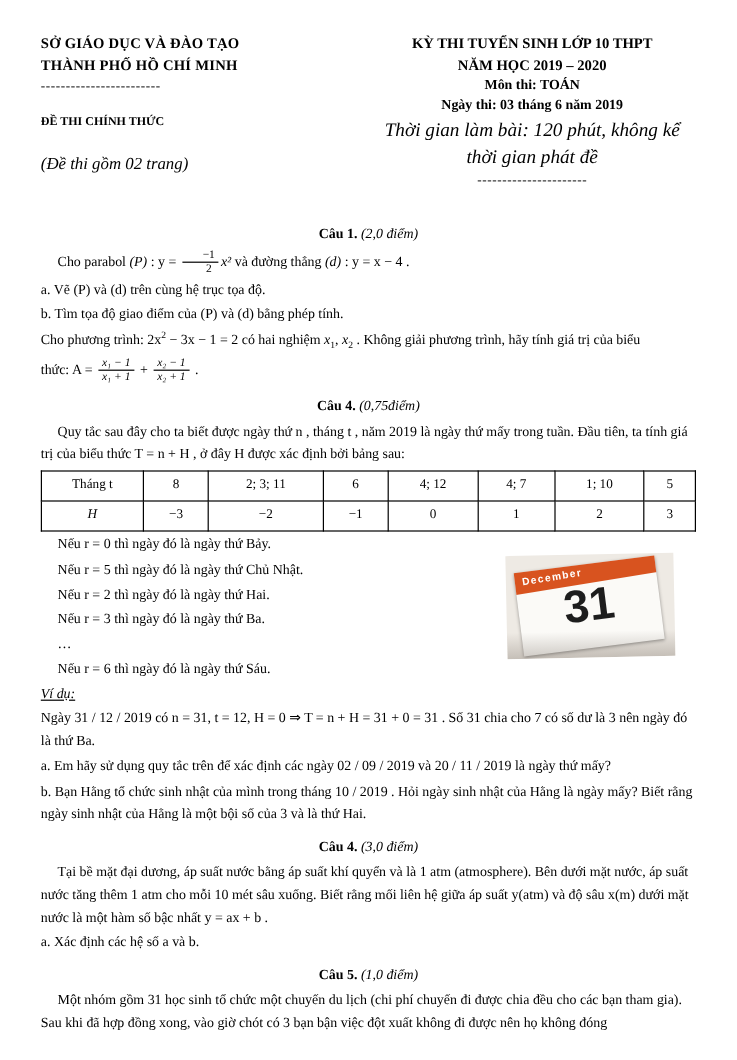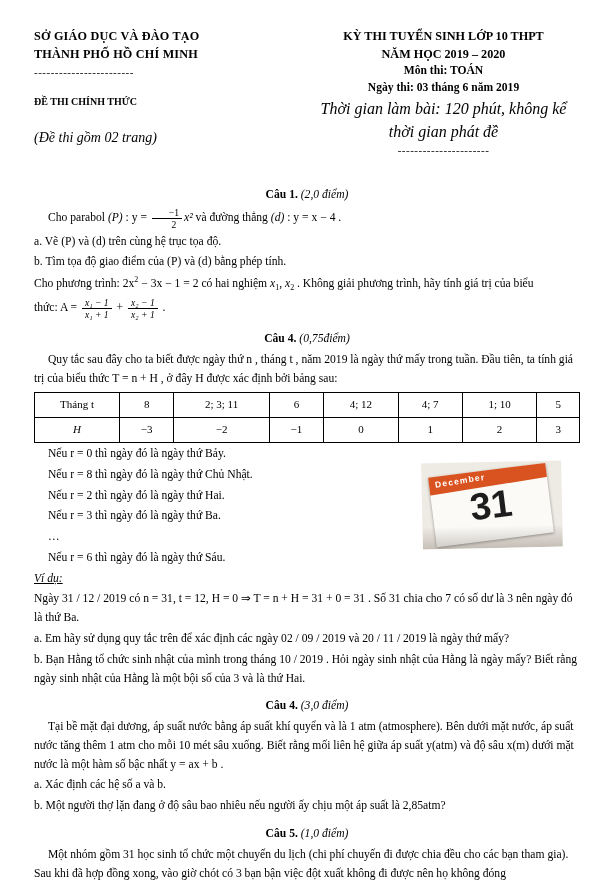--- a/index.html
+++ b/index.html
@@ -302,38 +302,37 @@
           <td>1</td>
           <td>2</td>
           <td>3</td>
         </tr>
       </tbody>
         </table>
     </div>
 
     <div class="indent2">
       <div class="p">Nếu r = 0 thì ngày đó là ngày thứ Bảy.</div>
-      <div class="p">Nếu r = 8 thì ngày đó là ngày thứ Chủ Nhật.</div>
+      <div class="p">Nếu r = 5 thì ngày đó là ngày thứ Chủ Nhật.</div>
       <div class="p">Nếu r = 2 thì ngày đó là ngày thứ Hai.</div>
       <div class="p">Nếu r = 3 thì ngày đó là ngày thứ Ba.</div>
       <div class="p">…</div>
       <div class="p">Nếu r = 6 thì ngày đó là ngày thứ Sáu.</div>
     </div>
     <div class="p underline-it">Ví dụ:</div>
     <div class="p">Ngày 31 / 12 / 2019 có  n = 31, t = 12, H = 0 ⇒ T = n + H = 31 + 0 = 31 . Số 31 chia cho 7 có số dư là 3 nên ngày đó là thứ Ba.</div>
     <div class="p">a. Em hãy sử dụng quy tắc trên để xác định các ngày 02 / 09 / 2019 và 20 / 11 / 2019 là ngày thứ mấy?</div>
     <div class="p">b. Bạn Hằng tổ chức sinh nhật của mình trong tháng 10 / 2019 . Hỏi ngày sinh nhật của Hằng là ngày mấy? Biết rằng ngày sinh nhật của Hằng là một bội số của 3 và là thứ Hai.</div>
 
     <div class="q-head">
       <span>Câu 4.</span>
       <span class="pts">(3,0 điểm)</span>
     </div>
     <div class="p indent">Tại bề mặt đại dương, áp suất nước bằng áp suất khí quyển và là 1 atm (atmosphere). Bên dưới mặt nước, áp suất nước tăng thêm 1 atm cho mỗi 10 mét sâu xuống. Biết rằng mối liên hệ giữa áp suất y(atm) và độ sâu x(m) dưới mặt nước là một hàm số bậc nhất y = ax + b .</div>
     <div class="p">a. Xác định các hệ số a và b.</div>
-    <div class="p">b. Một người thợ lặn đang ở độ sâu bao nhiêu nếu người ấy chịu một áp suất là 2,85atm?</div>
 
     <div class="q-head">
       <span>Câu 5.</span>
       <span class="pts">(1,0 điểm)</span>
     </div>
     <div class="p indent">Một nhóm gồm 31 học sinh tổ chức một chuyến du lịch (chi phí chuyến đi được chia đều cho các bạn tham gia). Sau khi đã hợp đồng xong, vào giờ chót có 3 bạn bận việc đột xuất không đi được nên họ không đóng</div>
   </div>
 
   <div class="calendar-block">
     <div class="cal-photo">

